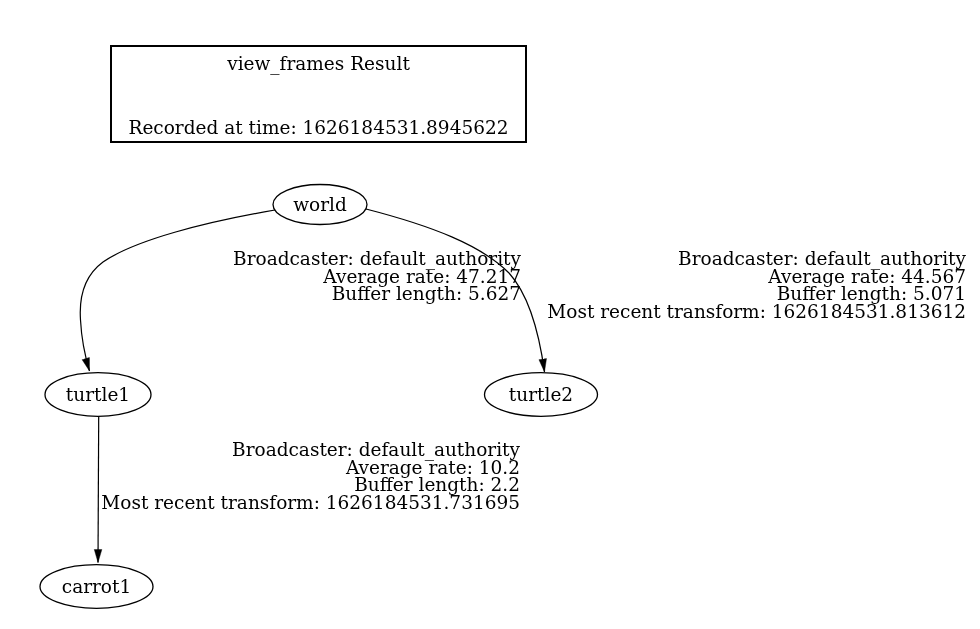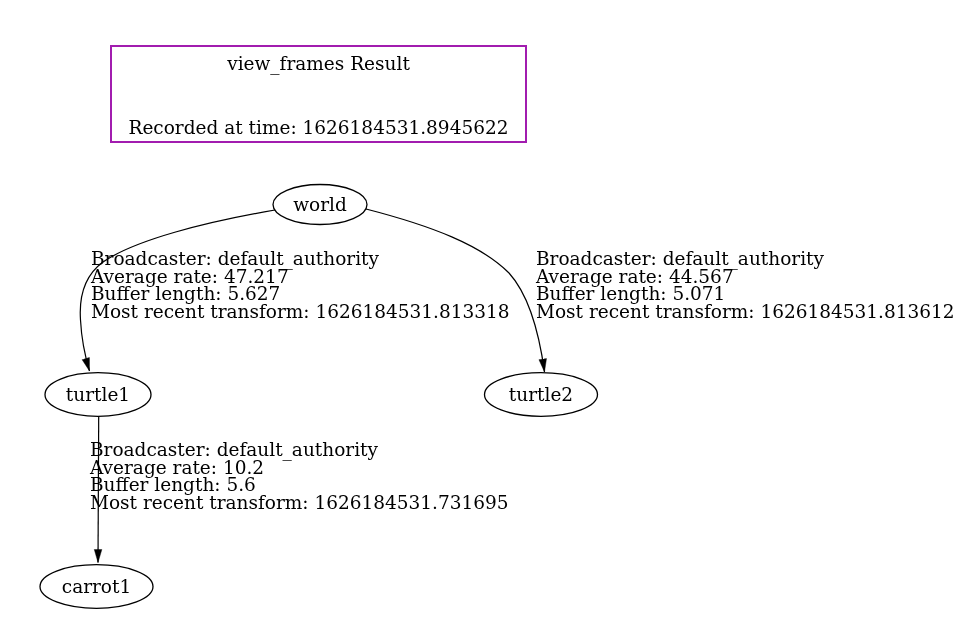--- a/index.html
+++ b/index.html
@@ -15,21 +15,21 @@
     font-family: "DejaVu Serif", "Liberation Serif", serif;
     color: #000000;
     overflow: hidden;
   }
   .title-box {
     position: absolute;
     left: 110px;
     top: 45px;
     width: 417px;
     height: 98px;
-    border: 2px solid #a21caf;
+    border: 2px solid #000000;
     box-sizing: border-box;
     background: #ffffff;
   }
   .tb-line {
     position: absolute;
     left: 0;
     width: 100%;
     text-align: center;
     font-size: 18.5px;
     line-height: 20px;
@@ -57,21 +57,21 @@
     font-family: "DejaVu Serif", "Liberation Serif", serif;
     font-size: 18.5px;
     fill: #000000;
     text-anchor: middle;
   }
   .edge-label {
     position: absolute;
     width: 430px;
     font-size: 18.5px;
     line-height: 17.7px;
-    text-align: left;
+    text-align: right;
     white-space: nowrap;
   }
   .edge-label.el-world-turtle1 { left: 91px;  top: 250px; }
   .edge-label.el-world-turtle2 { left: 536px; top: 250px; }
   .edge-label.el-turtle1-carrot1 { left: 90px; top: 441px; }
 </style>
 </head>
 <body>
 
 <div class="stage">
@@ -100,30 +100,29 @@
     <text class="node-label" x="320" y="211">world</text>
     <text class="node-label" x="98" y="401">turtle1</text>
     <text class="node-label" x="541" y="401">turtle2</text>
     <text class="node-label" x="96.5" y="593">carrot1</text>
   </svg>
 
   <div class="edge-label el-world-turtle1">
     <div>Broadcaster: default_authority</div>
     <div>Average rate: 47.217</div>
     <div>Buffer length: 5.627</div>
-    <div>Most recent transform: 1626184531.813318</div>
   </div>
 
   <div class="edge-label el-world-turtle2">
     <div>Broadcaster: default_authority</div>
     <div>Average rate: 44.567</div>
     <div>Buffer length: 5.071</div>
     <div>Most recent transform: 1626184531.813612</div>
   </div>
 
   <div class="edge-label el-turtle1-carrot1">
     <div>Broadcaster: default_authority</div>
     <div>Average rate: 10.2</div>
-    <div>Buffer length: 5.6</div>
+    <div>Buffer length: 2.2</div>
     <div>Most recent transform: 1626184531.731695</div>
   </div>
 
 </div>
 
 </body></html>

